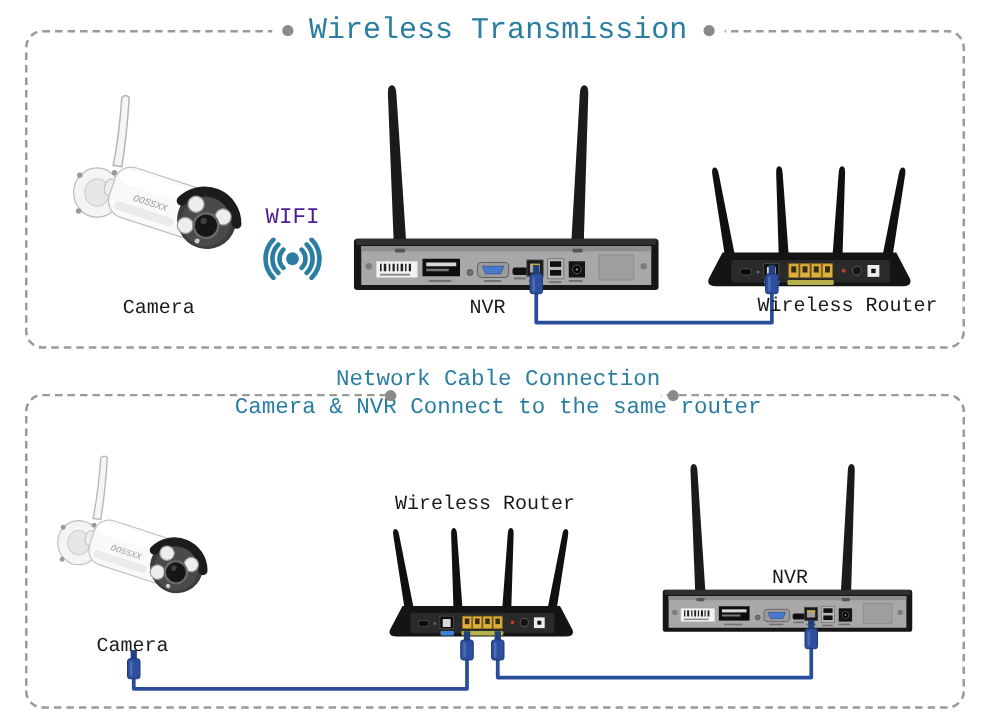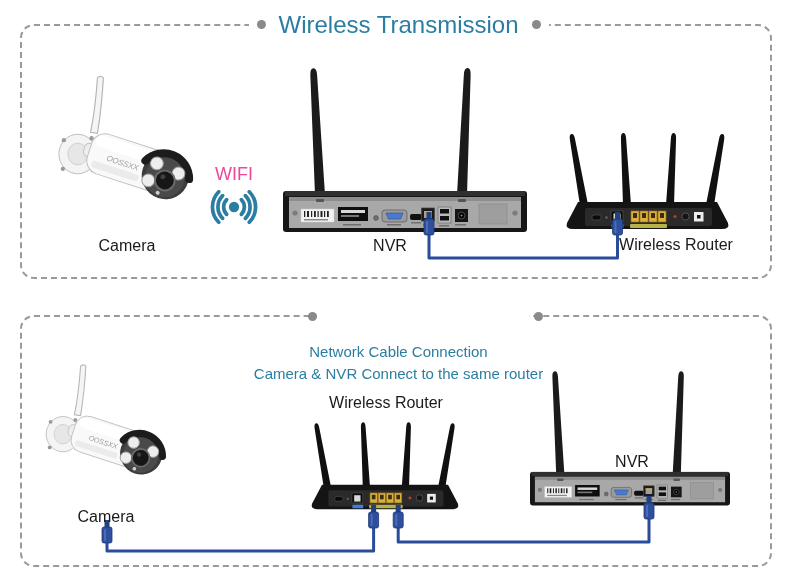--- a/index.html
+++ b/index.html
@@ -1,45 +1,45 @@
 <!DOCTYPE html>
 <html><head>
 <meta charset="utf-8">
 <style>
   html,body { margin:0; padding:0; background:#fff; }
   .stage {
     position:relative; width:797px; height:580px; background:#ffffff;
-    font-family:Liberation Sans, sans-serif; overflow:hidden;
+    font-family:Liberation Mono, monospace; overflow:hidden;
   }
   .panel {
     position:absolute; border:2px dashed #9a9a9a; border-radius:14px;
     background:transparent; z-index:1;
   }
   #panel1 { left:20px; top:24px;  width:748px; height:251px; }
   #panel2 { left:20px; top:315px; width:748px; height:248px; }
 
   .title1 {
     position:absolute; top:10px; left:50%; transform:translateX(-50%);
     display:flex; align-items:center; gap:13px;
     background:#fff; padding:0 8px; z-index:5;
     color:#2b7ea1; font-size:24px; line-height:29px; white-space:nowrap;
   }
   .dot { width:9px; height:9px; border-radius:50%; background:#8a8a8a; flex:0 0 auto; }
   .dot-abs { position:absolute; width:9px; height:9px; border-radius:50%; background:#8a8a8a; z-index:6; }
   .t2mask { position:absolute; left:317px; top:312px; width:212px; height:9px; background:#fff; z-index:4; }
   .title2 {
     position:absolute; top:293px; left:50%; transform:translateX(-50%);
-    text-align:center; z-index:5; color:#2b7ea1; font-size:15px; line-height:22px; white-space:nowrap;margin-top:48px;
+    text-align:center; z-index:5; color:#2b7ea1; font-size:18px; line-height:22px; white-space:nowrap;
   }
   .dev { position:absolute; z-index:2; }
   .overlay { position:absolute; left:0; top:0; z-index:3; pointer-events:none; }
   .dev-label {
     position:absolute; z-index:4; font-size:16px; color:#1a1a1a; text-align:center; white-space:nowrap;
   }
-  #lbl-wifi { color:#ec4899; font-size:18px; }
+  #lbl-wifi { color:#4c1d95; font-size:18px; }
 </style>
 </head>
 <body>
 
 <div class="stage">
 
   <svg width="0" height="0" style="position:absolute" aria-hidden="true">
     <defs>
 
       <g id="camera-def">

